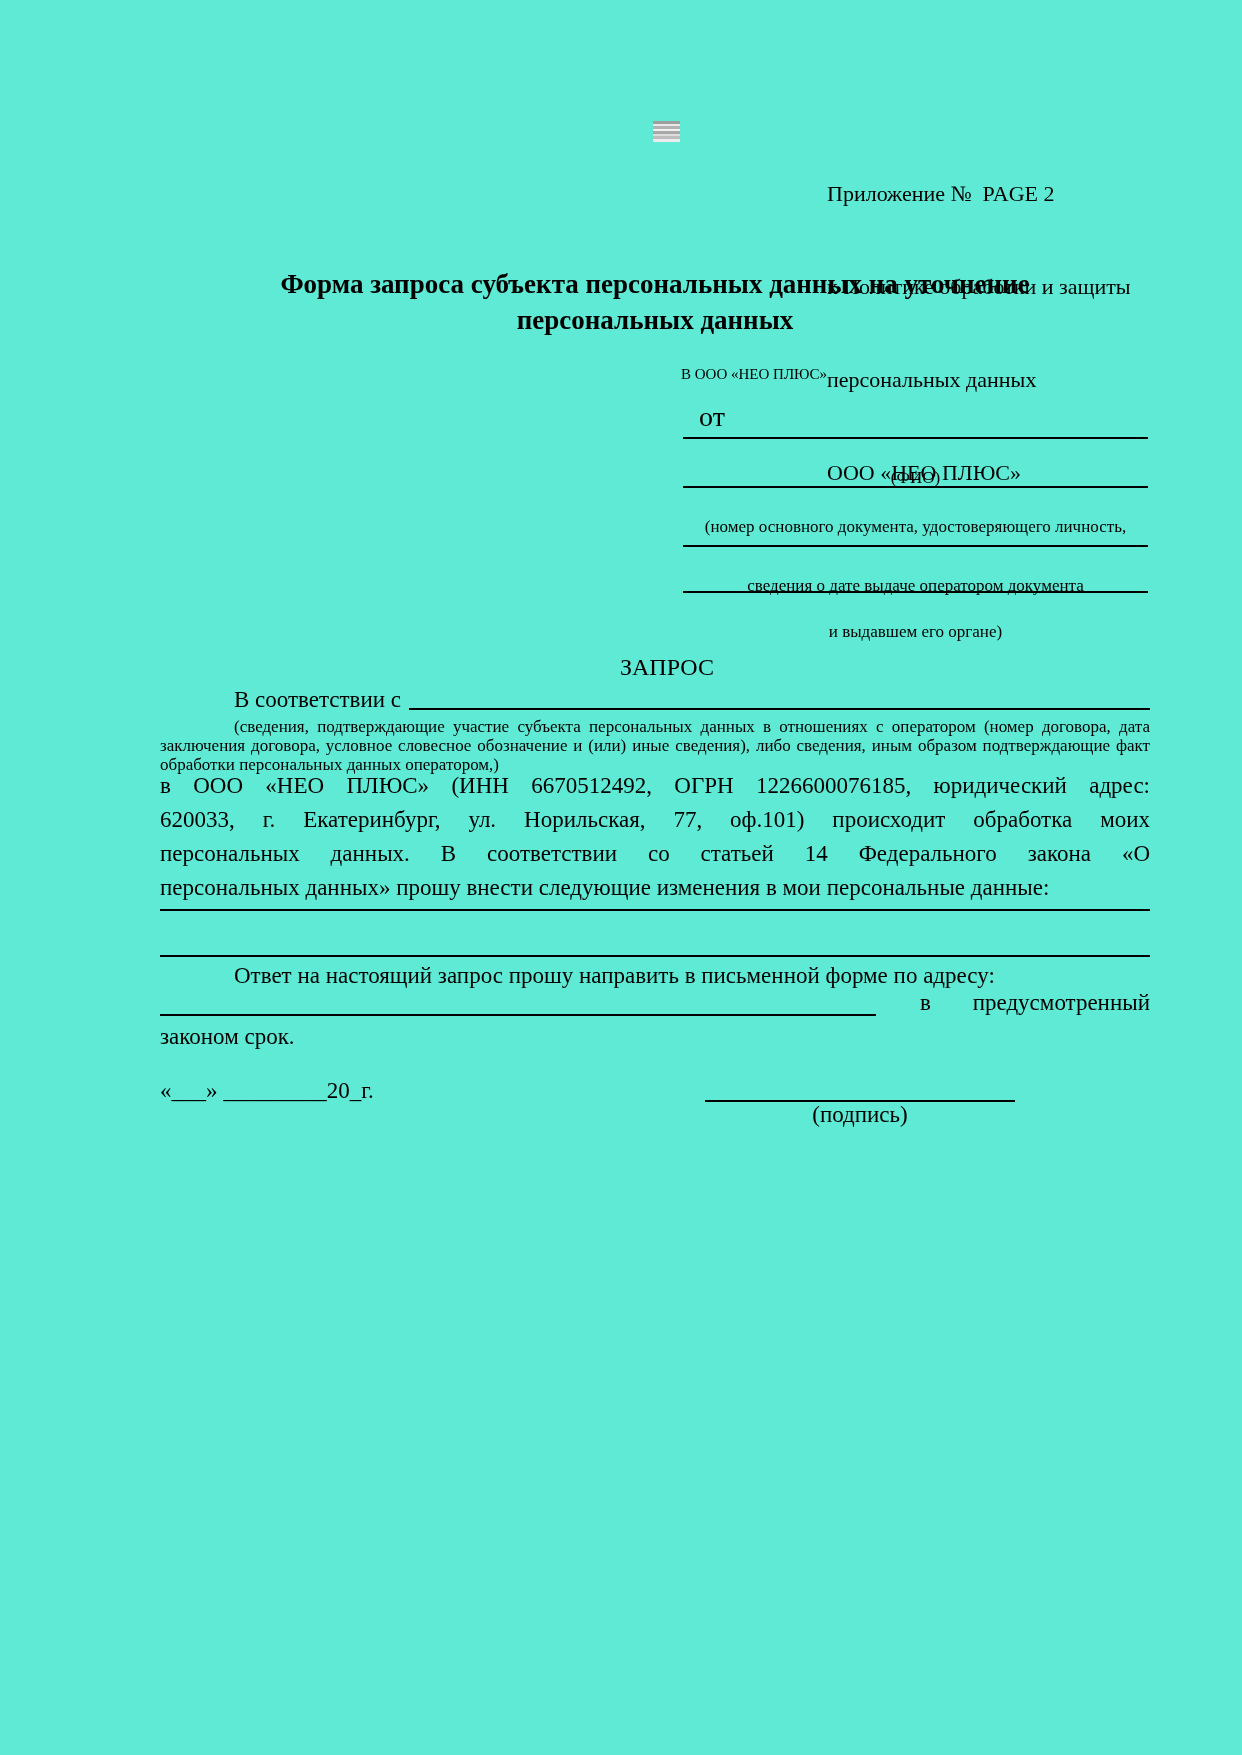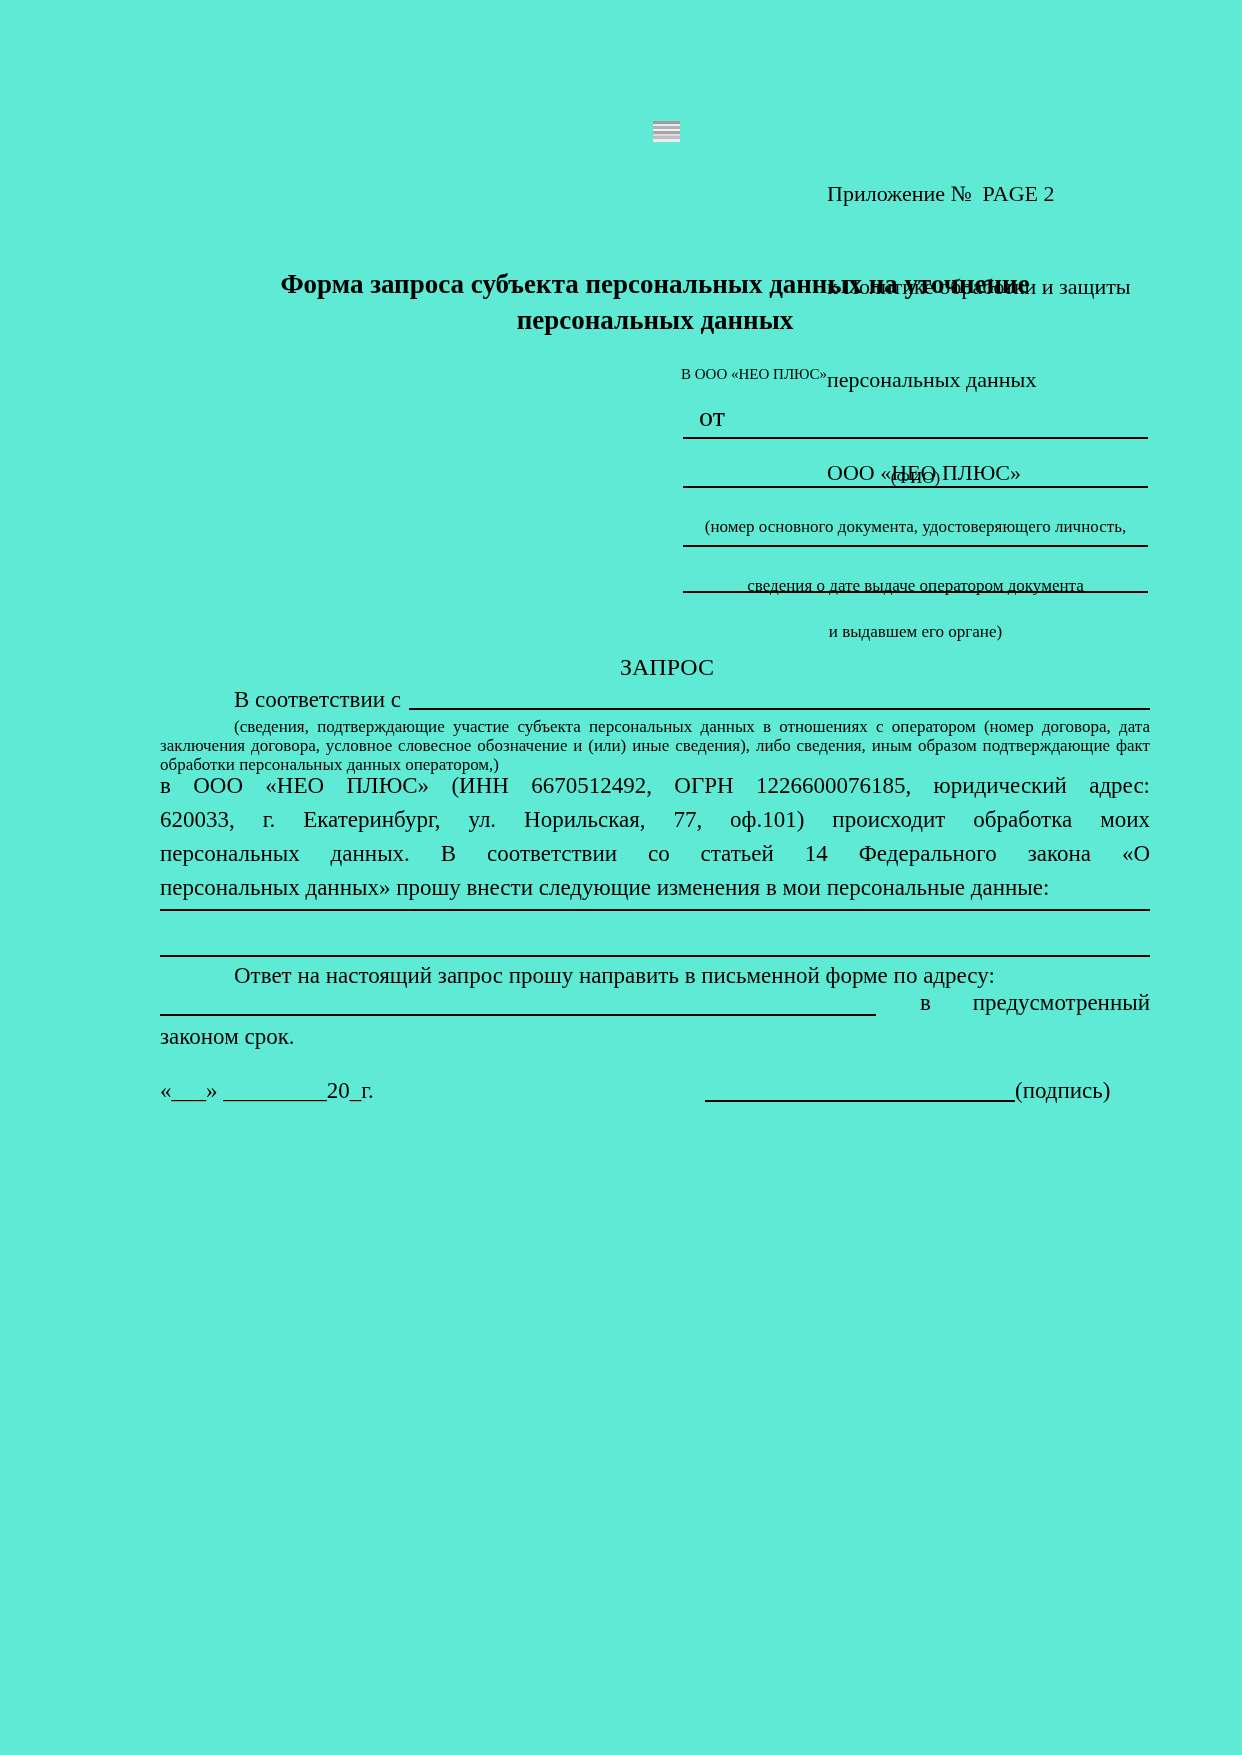--- a/index.html
+++ b/index.html
@@ -54,21 +54,21 @@
   .blank2{left:160px;top:955px;width:990px;}
 
   .resp1{left:160px;top:963px;width:990px;font-size:23px;padding-left:74px;box-sizing:border-box;}
   .resp2{left:160px;top:990px;width:990px;display:flex;align-items:flex-end;font-size:23px;line-height:26px;}
   .resp2 .addrline{width:716px;border-bottom:2px solid #000;height:22px;}
   .resp2 .w-in{margin-left:44px;}
   .resp2 .w-last{margin-left:auto;}
   .resp3{left:160px;top:1024px;font-size:23px;}
 
   .dateline{left:160px;top:1078px;font-size:23px;white-space:pre-wrap;}
-  .siggroup{left:705px;top:1078px;display:flex;align-items:flex-start;font-size:23px;line-height:26px;}
+  .siggroup{left:705px;top:1078px;display:flex;align-items:center;font-size:23px;line-height:26px;flex-direction:column;}
   .siggroup .sigline{width:310px;border-bottom:2px solid #000;height:22px;}
 </style>
 </head>
 <body>
 
 <div class="page">
 
   <div class="abs artifact"></div>
 
   <div class="abs hdr">

